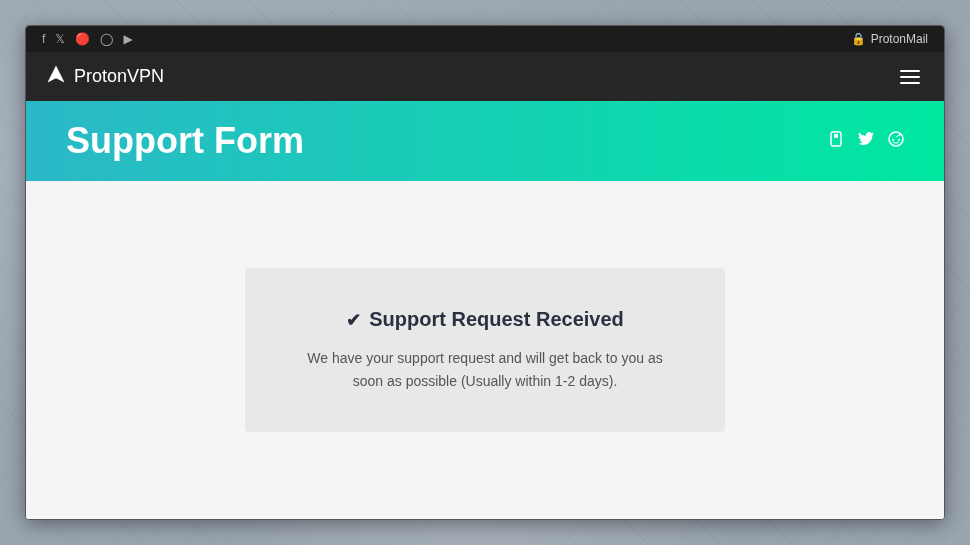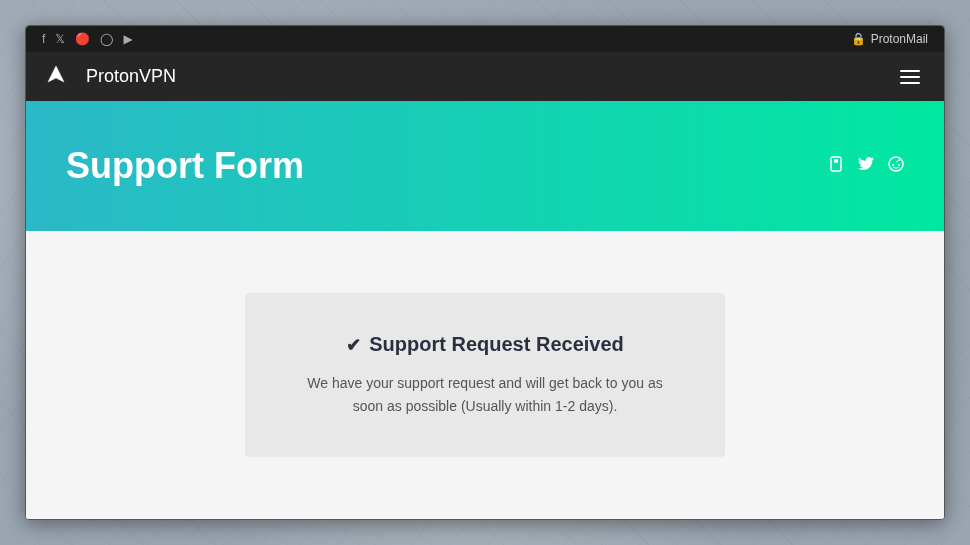--- a/index.html
+++ b/index.html
@@ -93,21 +93,21 @@
       padding: 12px 20px;
       display: flex;
       align-items: center;
       justify-content: space-between;
       flex-shrink: 0;
     }
 
     .logo {
       display: flex;
       align-items: center;
-      gap: 20px;
+      gap: 8px;
       color: #fff;
       font-size: 18px;
       font-weight: 500;
       cursor: pointer;
     }
 
     .logo-icon {
       color: #fff;
     }
 
@@ -123,21 +123,21 @@
       display: block;
       width: 20px;
       height: 2px;
       background: #fff;
       border-radius: 1px;
     }
 
     
     .hero-banner {
       background: linear-gradient(to right, #2bb8c8, #00e8a0);
-      padding: 44px 40px;
+      padding: 19px 40px;
       display: flex;
       align-items: center;
       justify-content: space-between;
       flex-shrink: 0;
     }
 
     .page-title {
       color: #fff;
       font-size: 36px;
       font-weight: 800;

